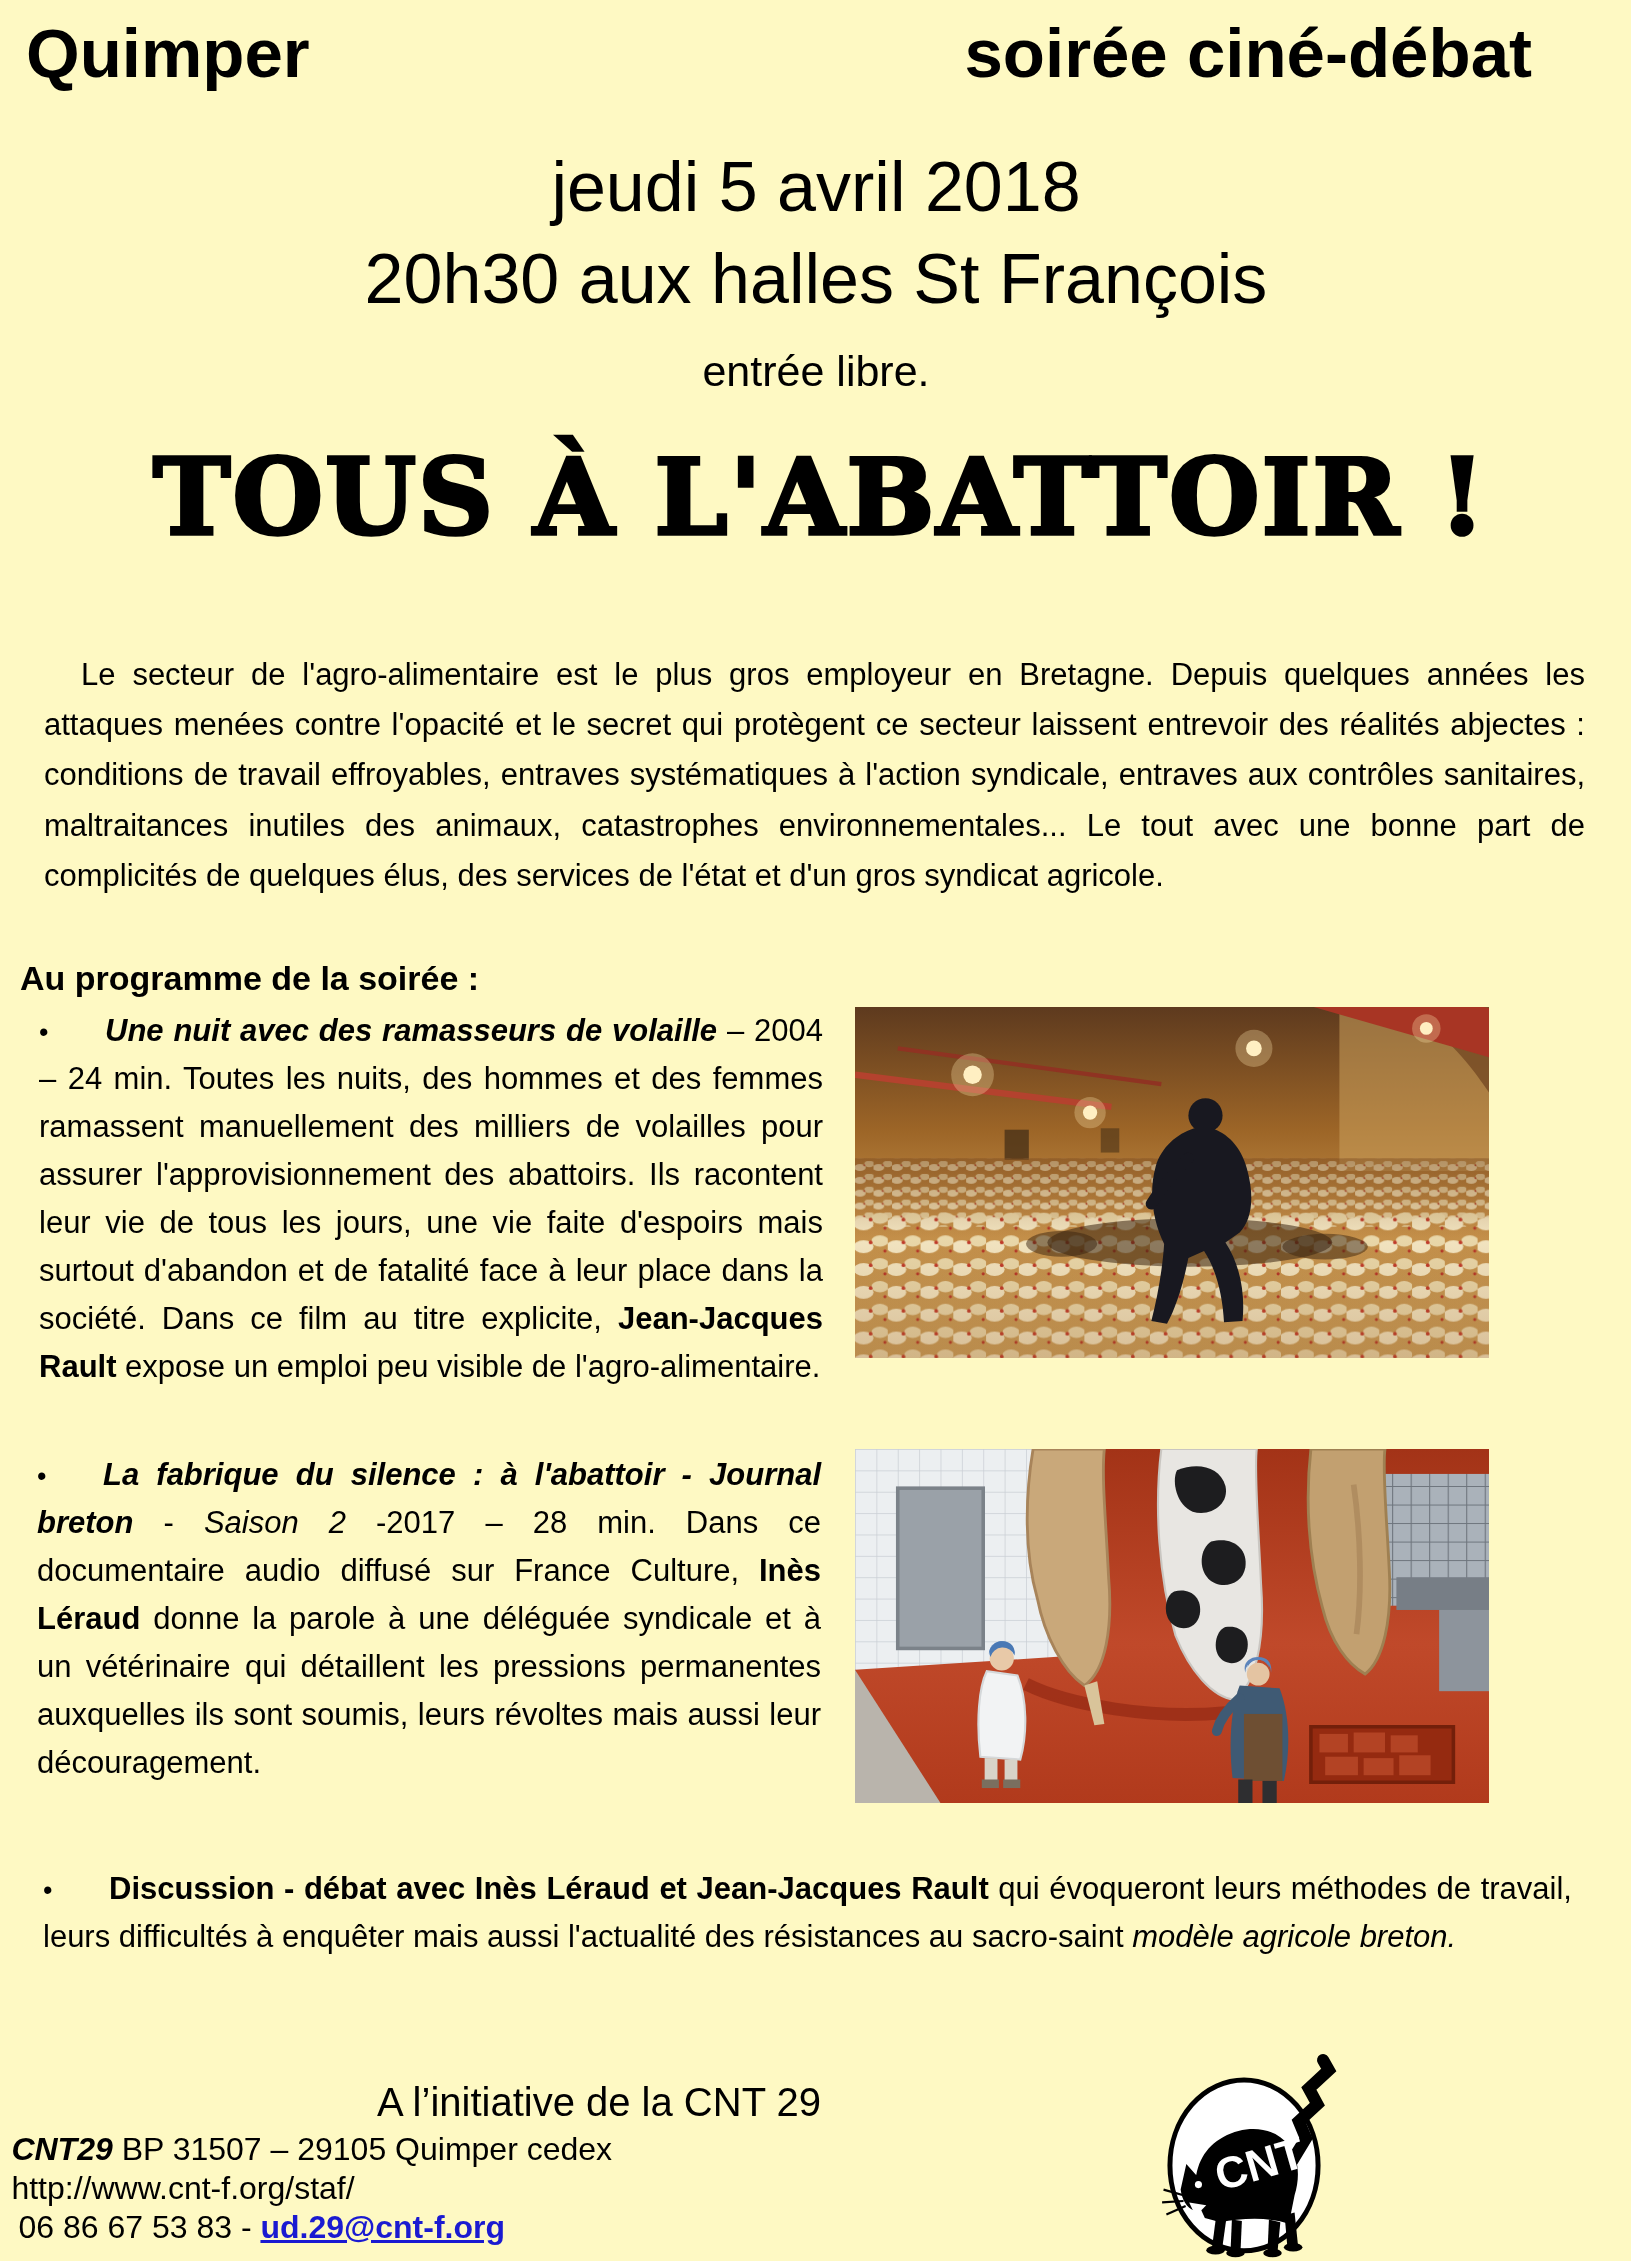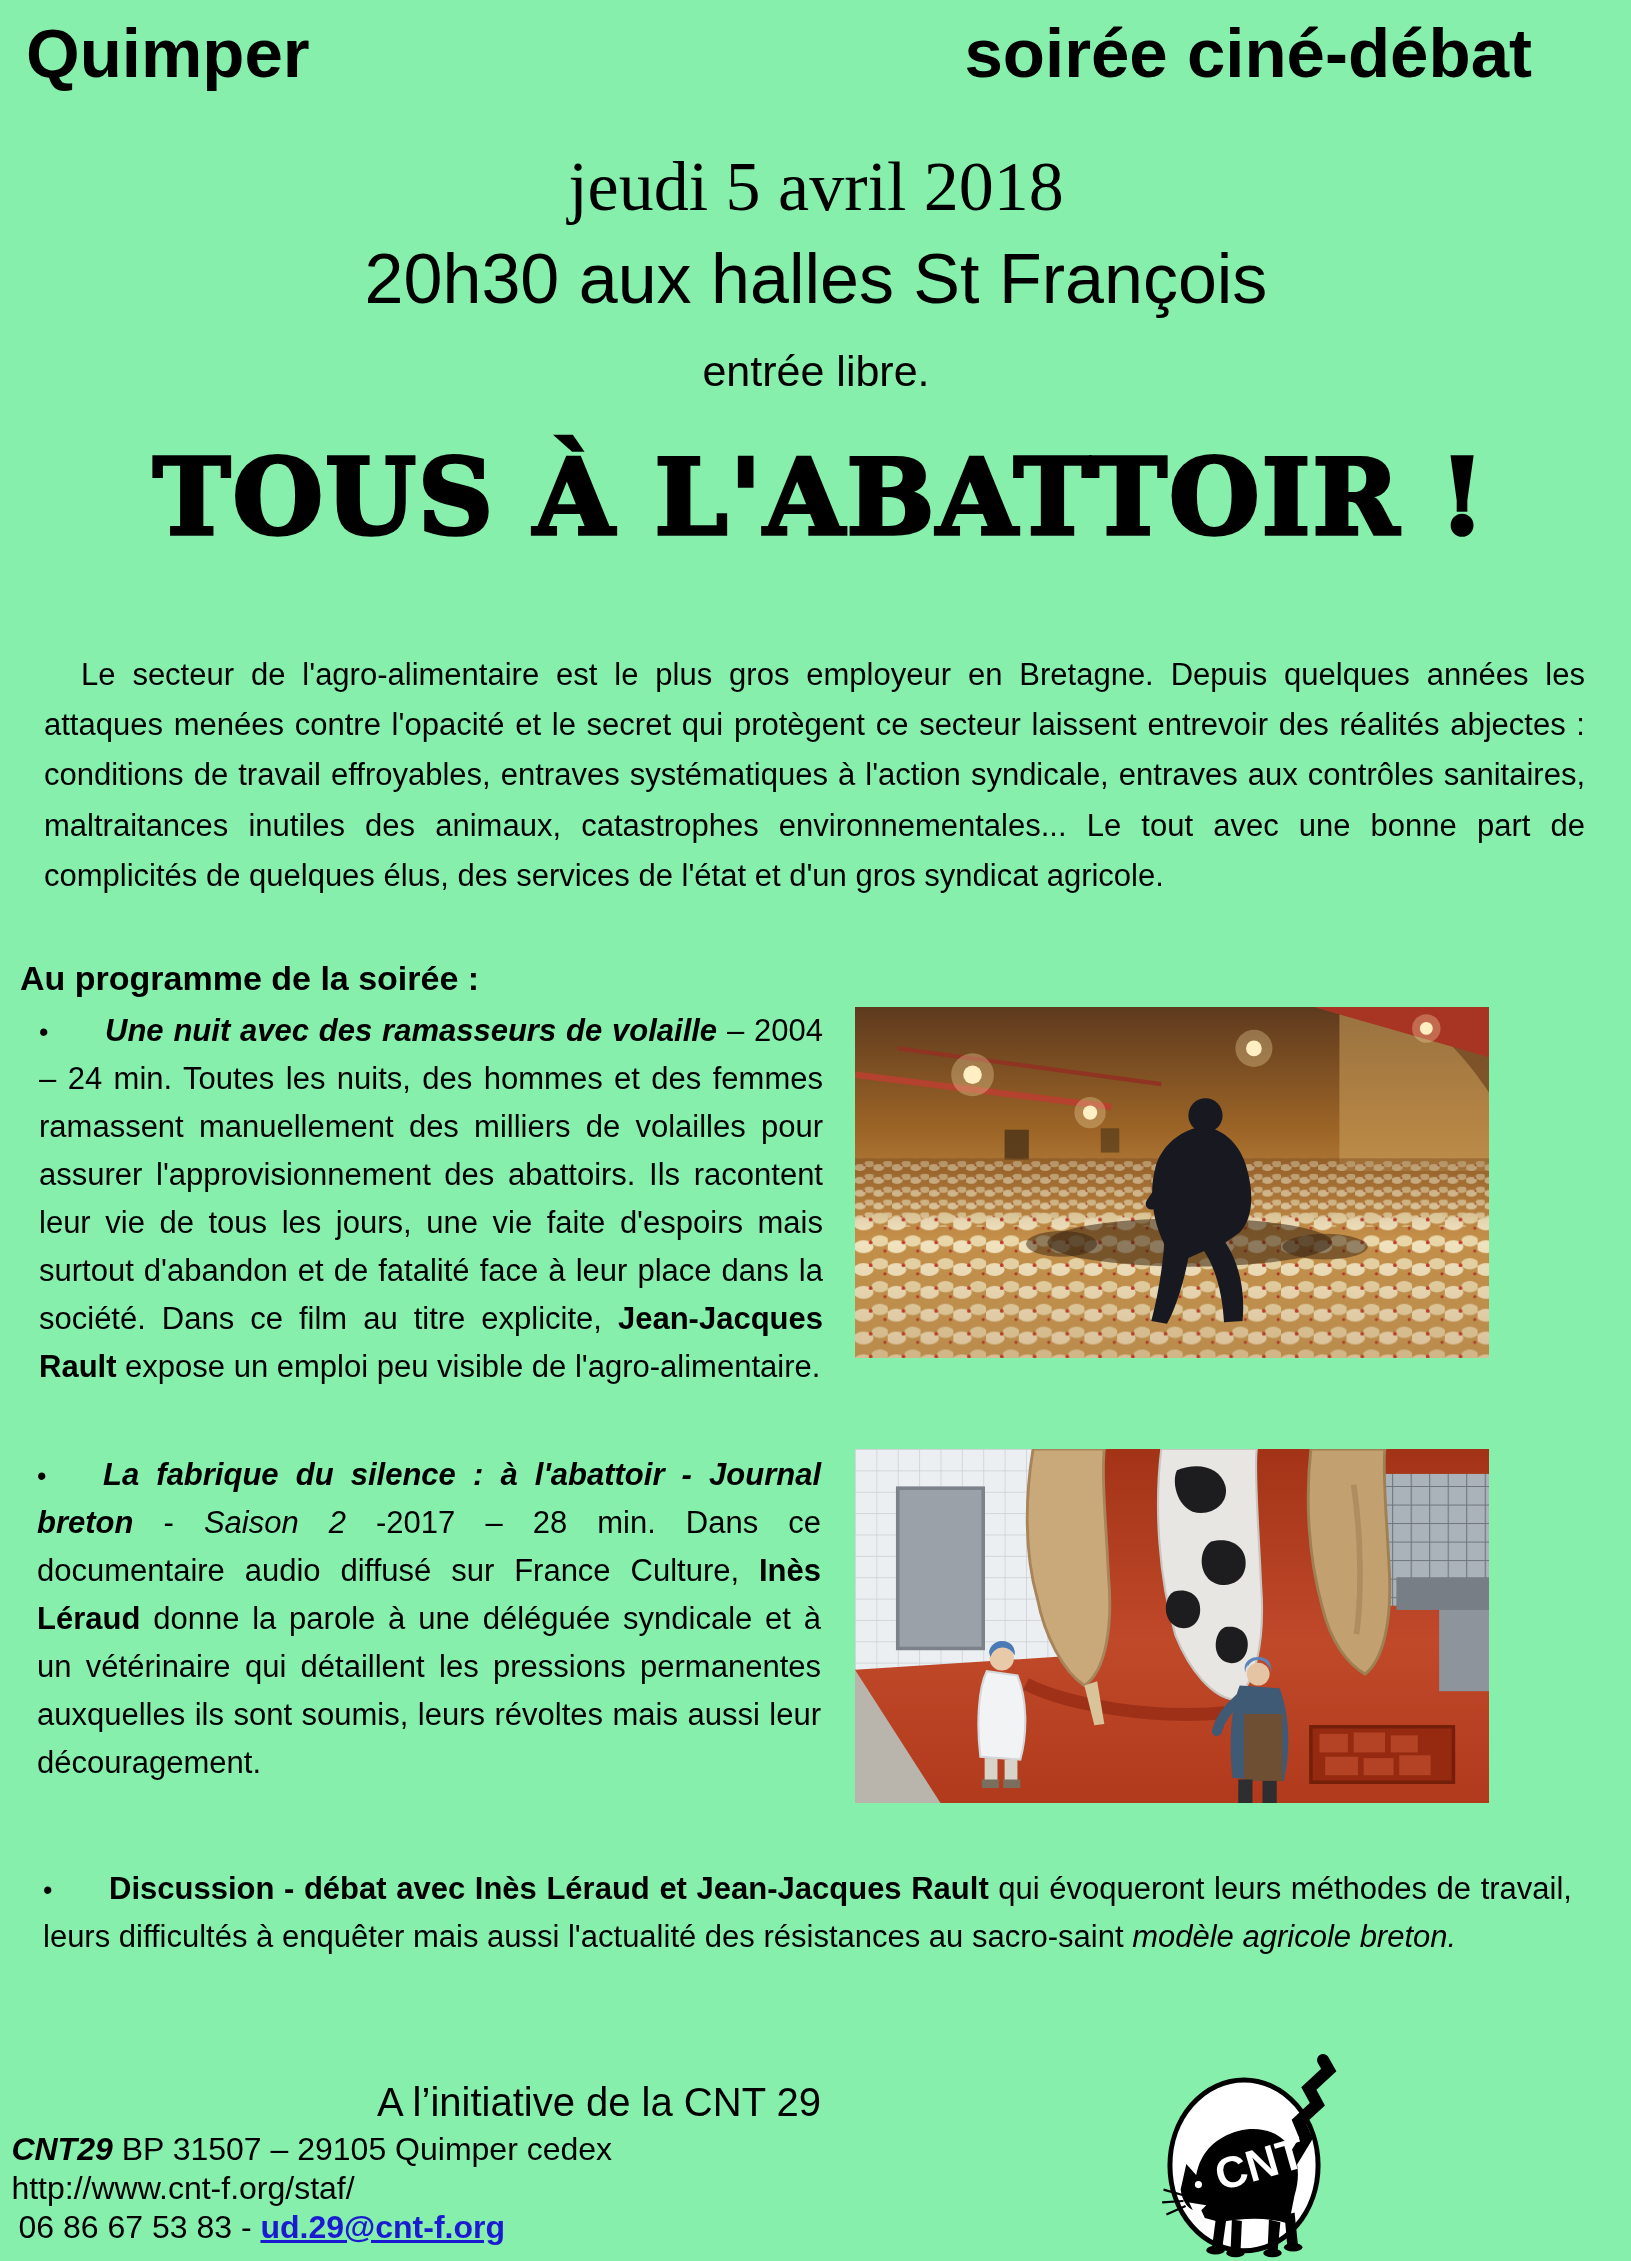--- a/index.html
+++ b/index.html
@@ -1,24 +1,24 @@
 <!DOCTYPE html>
 <html style="font-size:11.4px"><head>
 <meta charset="utf-8">
 <style>
   html,body{margin:0;padding:0;background:#ffffff;}
-  .page{position:relative;width:1632px;height:2261px;background:#86efac;
+  .page{position:relative;width:1632px;height:2261px;background:#fef9c3;
         font-family:"Liberation Sans",sans-serif;color:#000;overflow:hidden;}
 
   .header{position:absolute;top:15.7px;left:26px;right:100px;
           display:flex;justify-content:space-between;
           font-weight:bold;font-size:69px;line-height:1.1;}
 
   .when{position:absolute;top:141px;left:0;width:100%;text-align:center;}
-  .when .date{font-size:70px;line-height:1.32;font-family:Liberation Serif, serif;}
+  .when .date{font-size:70px;line-height:1.32;}
   .when .place{font-size:70px;line-height:1.32;}
   .when .free{font-size:43px;line-height:1.2;margin-top:20px;}
 
   .main-title{position:absolute;top:432px;left:0;width:100%;margin:4px;
               text-align:center;font-family:"DejaVu Serif",serif;
               font-weight:900;font-size:104px;letter-spacing:2.1px;
               -webkit-text-stroke:3.6px #000;}
 
   .intro{position:absolute;top:650px;left:44px;width:1541px;margin:0;
          font-size:31px;line-height:1.62;text-align:justify;text-indent:37px;}

